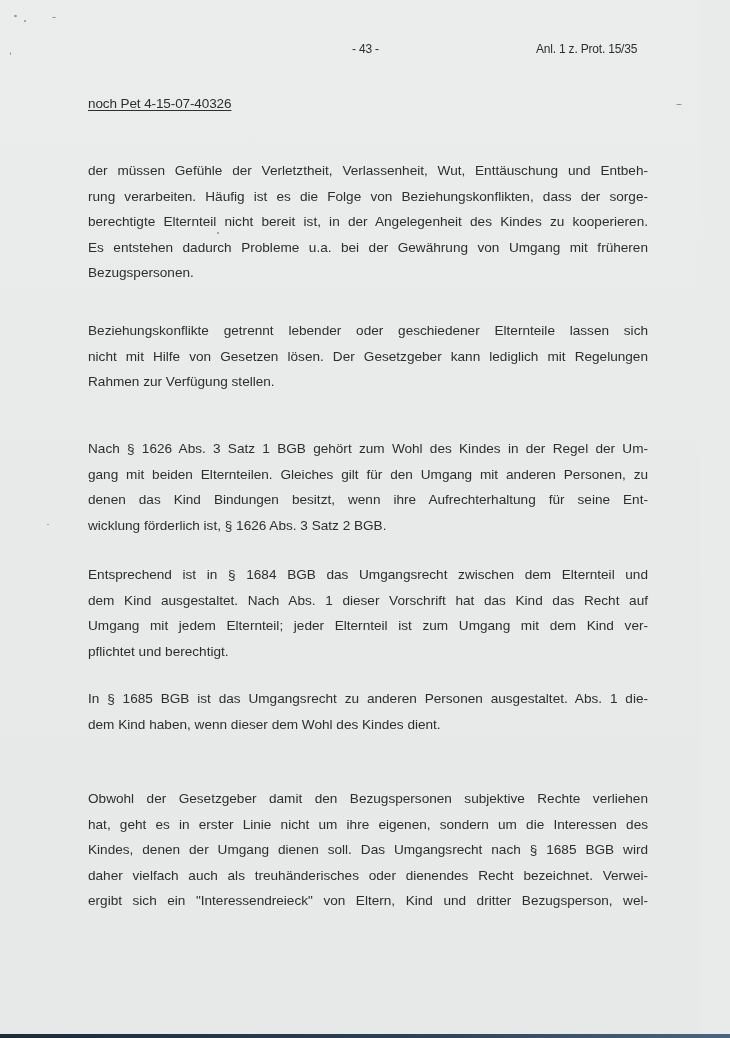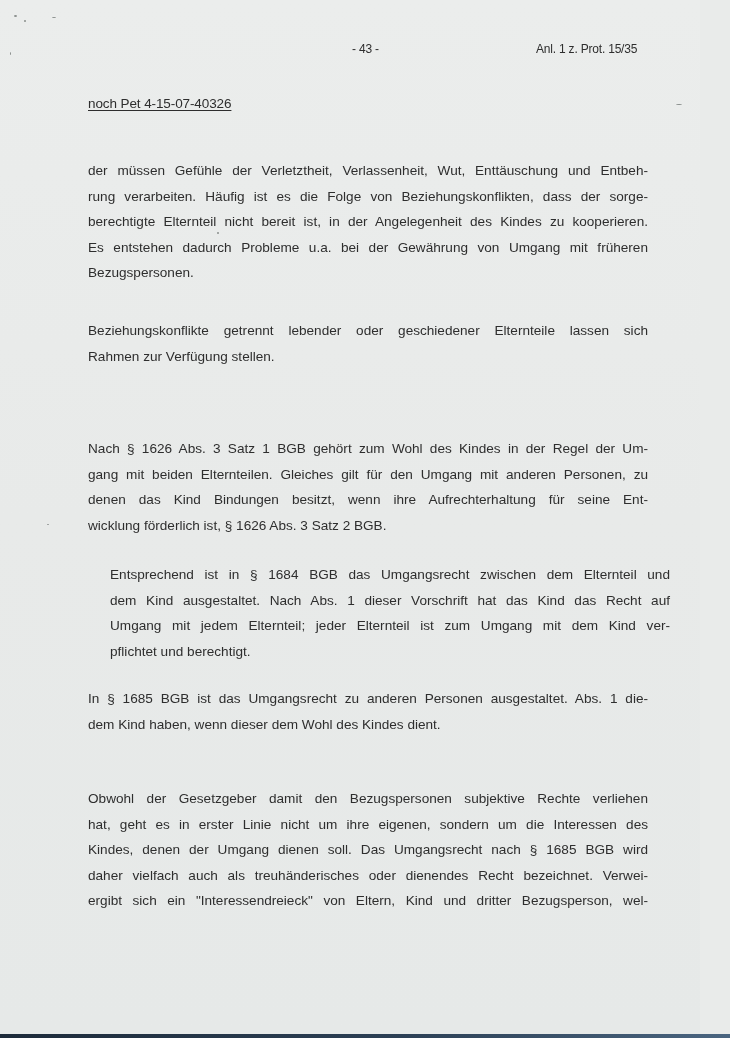--- a/index.html
+++ b/index.html
@@ -97,31 +97,32 @@
   <div class="body-text" style="top:158px;">
     <span class="line">der müssen Gefühle der Verletztheit, Verlassenheit, Wut, Enttäuschung und Entbeh-</span>
     <span class="line">rung verarbeiten. Häufig ist es die Folge von Beziehungskonflikten, dass der sorge-</span>
     <span class="line">berechtigte Elternteil nicht bereit ist, in der Angelegenheit des Kindes zu kooperieren.</span>
     <span class="line">Es entstehen dadurch Probleme u.a. bei der Gewährung von Umgang mit früheren</span>
     <span class="line last">Bezugspersonen.</span>
   </div>
 
   <div class="body-text" style="top:318px;">
     <span class="line">Beziehungskonflikte getrennt lebender oder geschiedener Elternteile lassen sich</span>
+    <span class="line">nicht mit Hilfe von Gesetzen lösen. Der Gesetzgeber kann lediglich mit Regelungen</span>
     <span class="line last">Rahmen zur Verfügung stellen.</span>
   </div>
 
   <div class="body-text" style="top:436px;">
     <span class="line">Nach § 1626 Abs. 3 Satz 1 BGB gehört zum Wohl des Kindes in der Regel der Um-</span>
     <span class="line">gang mit beiden Elternteilen. Gleiches gilt für den Umgang mit anderen Personen, zu</span>
     <span class="line">denen das Kind Bindungen besitzt, wenn ihre Aufrechterhaltung für seine Ent-</span>
     <span class="line last">wicklung förderlich ist, § 1626 Abs. 3 Satz 2 BGB.</span>
   </div>
 
-  <div class="body-text" style="top:562px;margin-left:22px;">
+  <div class="body-text" style="top:562px;">
     <span class="line">Entsprechend ist in § 1684 BGB das Umgangsrecht zwischen dem Elternteil und</span>
     <span class="line">dem Kind ausgestaltet. Nach Abs. 1 dieser Vorschrift hat das Kind das Recht auf</span>
     <span class="line">Umgang mit jedem Elternteil; jeder Elternteil ist zum Umgang mit dem Kind ver-</span>
     <span class="line last">pflichtet und berechtigt.</span>
   </div>
 
   <div class="body-text" style="top:686px;">
     <span class="line">In § 1685 BGB ist das Umgangsrecht zu anderen Personen ausgestaltet. Abs. 1 die-</span>
     <span class="line last">dem Kind haben, wenn dieser dem Wohl des Kindes dient.</span>
   </div>

